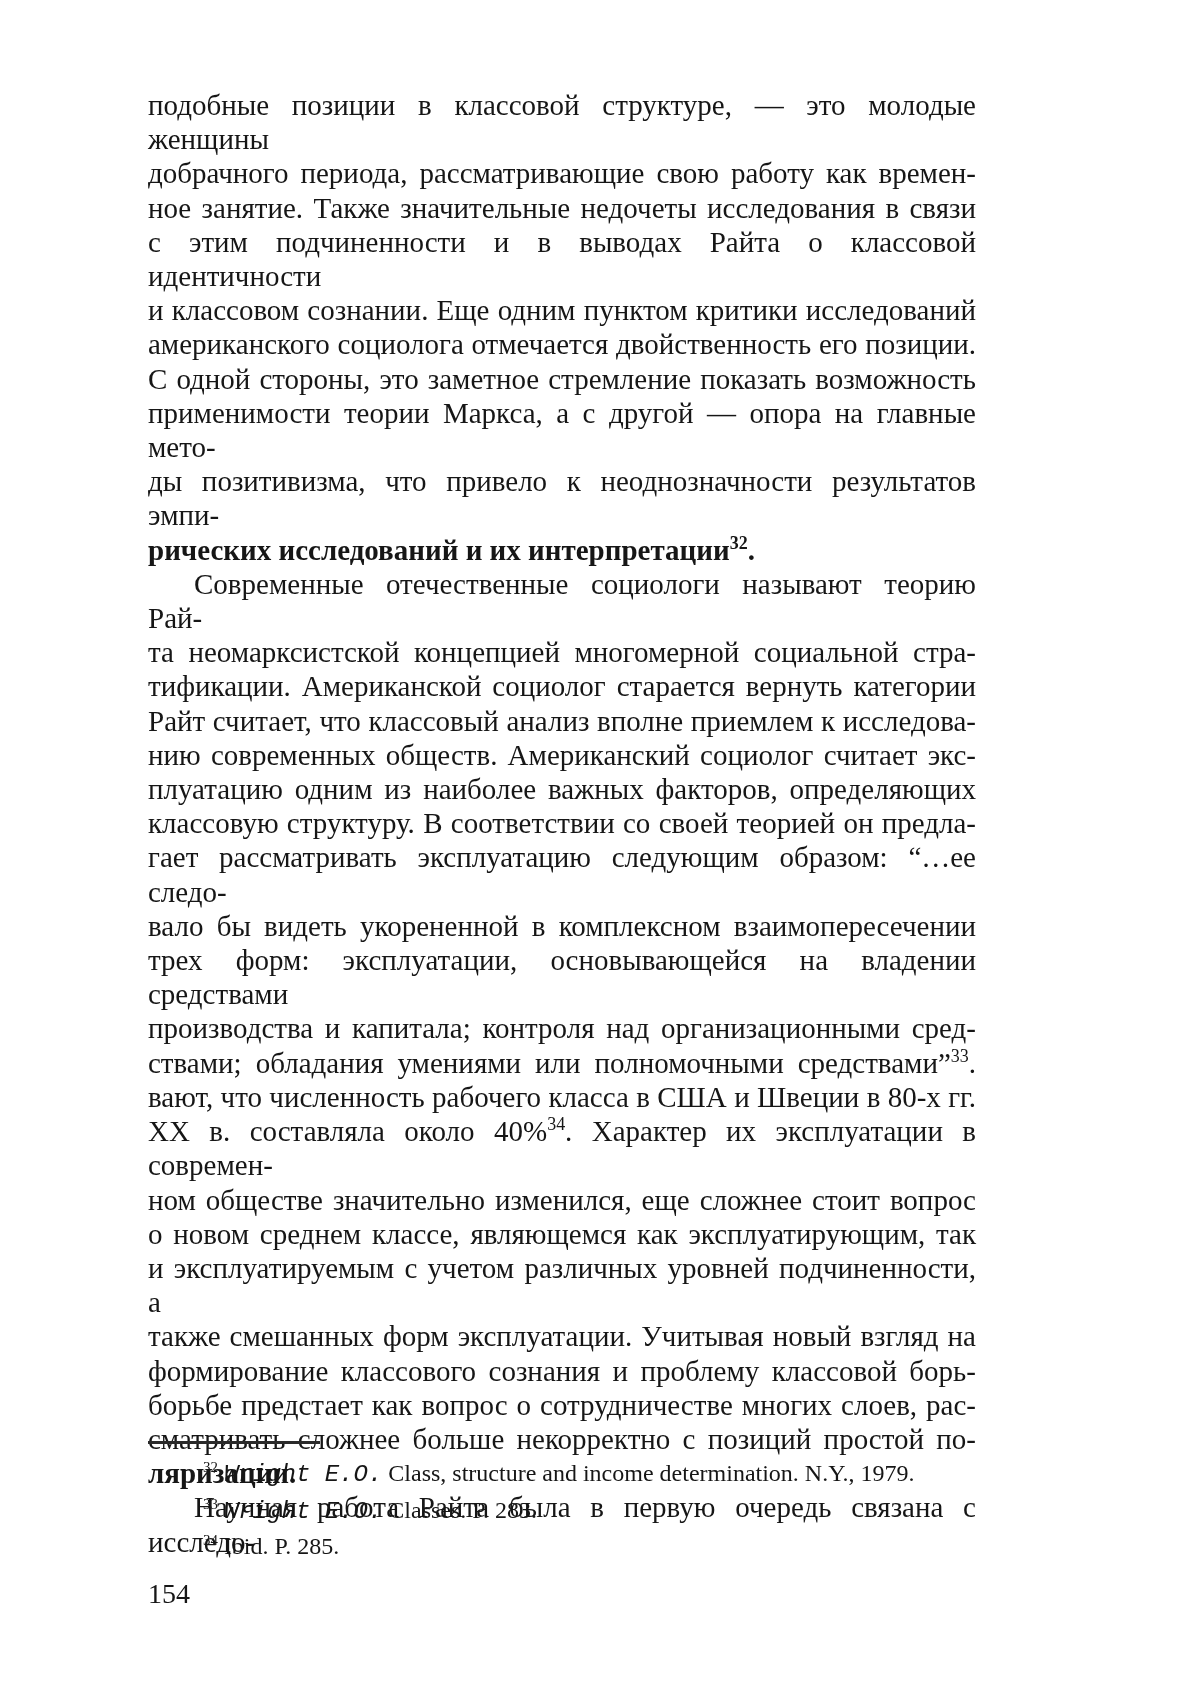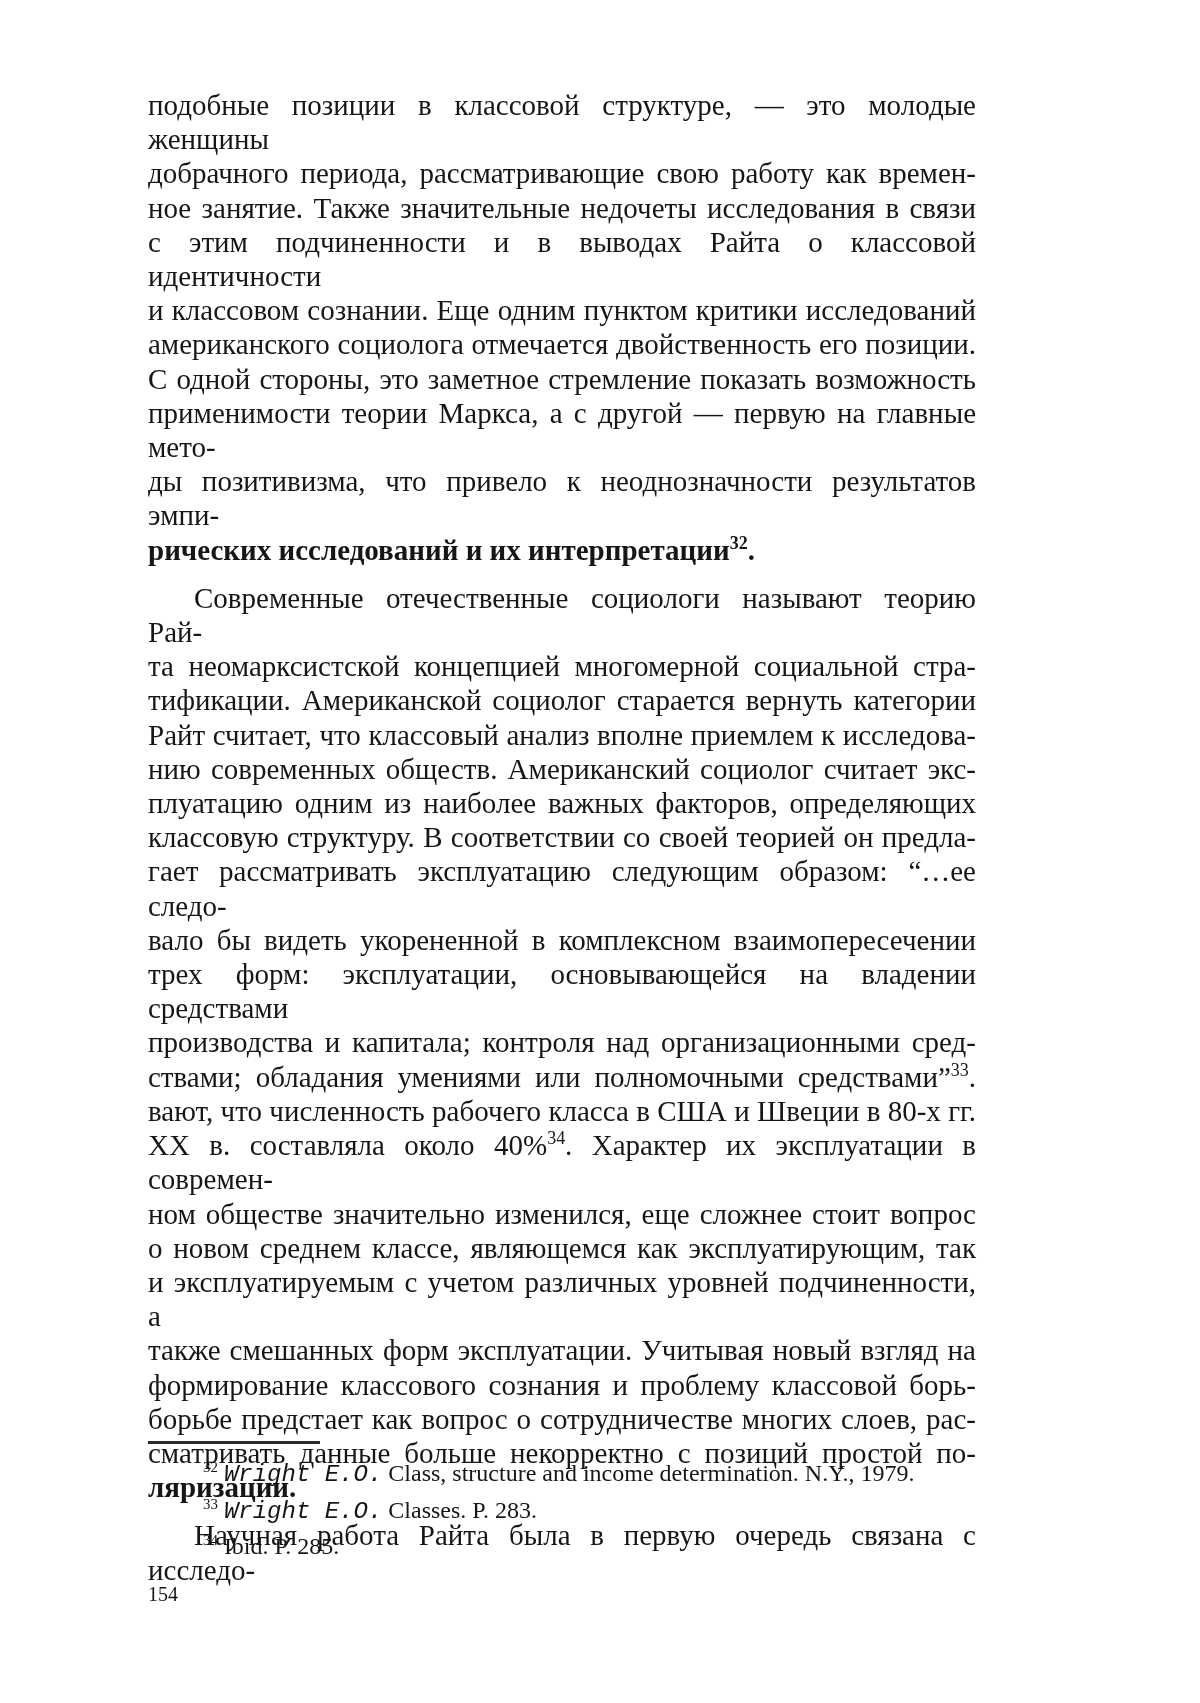--- a/index.html
+++ b/index.html
@@ -27,21 +27,20 @@
   .line {
     text-align: justify;
     text-align-last: justify;
   }
   .line.last {
     text-align-last: left;
     font-weight: bold;
   }
   .line.indent {
     text-indent: 46px;
-    margin-top: 14px;
   }
   .page-body sup, .footnote sup {
     font-size: 0.62em;
     line-height: 0;
     vertical-align: super;
   }
   .footnote-separator {
     position: absolute;
     left: 148px;
     top: 1441px;
@@ -61,36 +60,36 @@
     text-indent: 55px;
   }
   .footnote .fn-author {
     font-style: italic;
     font-family: Liberation Mono, monospace;
   }
   .page-number {
     position: absolute;
     left: 148px;
     top: 1578px;
-    font-size: 20px;
+    font-size: 28px;
     line-height: 32px;
   }
 </style>
 </head>
 <body>
 
 <div class="page-body">
     <div class="line">подобные позиции в классовой структуре, — это молодые женщины</div>
     <div class="line">добрачного периода, рассматривающие свою работу как времен-</div>
     <div class="line">ное занятие. Также значительные недочеты исследования в связи</div>
     <div class="line">с этим подчиненности и в выводах Райта о классовой идентичности</div>
     <div class="line">и классовом сознании. Еще одним пунктом критики исследований</div>
     <div class="line">американского социолога отмечается двойственность его позиции.</div>
     <div class="line">С одной стороны, это заметное стремление показать возможность</div>
-    <div class="line">применимости теории Маркса, а с другой — первую на главные мето-</div>
+    <div class="line">применимости теории Маркса, а с другой — опора на главные мето-</div>
     <div class="line">ды позитивизма, что привело к неоднозначности результатов эмпи-</div>
     <div class="line last">рических исследований и их интерпретации<sup>32</sup>.</div>
     <div class="line indent">Современные отечественные социологи называют теорию Рай-</div>
     <div class="line">та неомарксистской концепцией многомерной социальной стра-</div>
     <div class="line">тификации. Американской социолог старается вернуть категории</div>
     <div class="line">Райт считает, что классовый анализ вполне приемлем к исследова-</div>
     <div class="line">нию современных обществ. Американский социолог считает экс-</div>
     <div class="line">плуатацию одним из наиболее важных факторов, определяющих</div>
     <div class="line">классовую структуру. В соответствии со своей теорией он предла-</div>
     <div class="line">гает рассматривать эксплуатацию следующим образом: “…ее следо-</div>
@@ -99,21 +98,21 @@
     <div class="line">производства и капитала; контроля над организационными сред-</div>
     <div class="line">ствами; обладания умениями или полномочными средствами”<sup>33</sup>.</div>
     <div class="line">вают, что численность рабочего класса в США и Швеции в 80-х гг.</div>
     <div class="line">XX в. составляла около 40%<sup>34</sup>. Характер их эксплуатации в современ-</div>
     <div class="line">ном обществе значительно изменился, еще сложнее стоит вопрос</div>
     <div class="line">о новом среднем классе, являющемся как эксплуатирующим, так</div>
     <div class="line">и эксплуатируемым с учетом различных уровней подчиненности, а</div>
     <div class="line">также смешанных форм эксплуатации. Учитывая новый взгляд на</div>
     <div class="line">формирование классового сознания и проблему классовой борь-</div>
     <div class="line">борьбе предстает как вопрос о сотрудничестве многих слоев, рас-</div>
-    <div class="line">сматривать данные больше некорректно с позиций простой по-</div>
+    <div class="line">сматривать сложнее больше некорректно с позиций простой по-</div>
     <div class="line last">ляризации.</div>
     <div class="line indent">Научная работа Райта была в первую очередь связана с исследо-</div>
   </div>
 
 <div class="footnote-separator"></div>
 
 <div class="footnotes">
     <div class="footnote"><sup>32</sup> <span class="fn-author">Wright E.O.</span> Class, structure and income determination. N.Y., 1979.</div>
     <div class="footnote"><sup>33</sup> <span class="fn-author">Wright E.O.</span> Classes. P. 283.</div>
     <div class="footnote"><sup>34</sup> Ibid. P. 285.</div>

